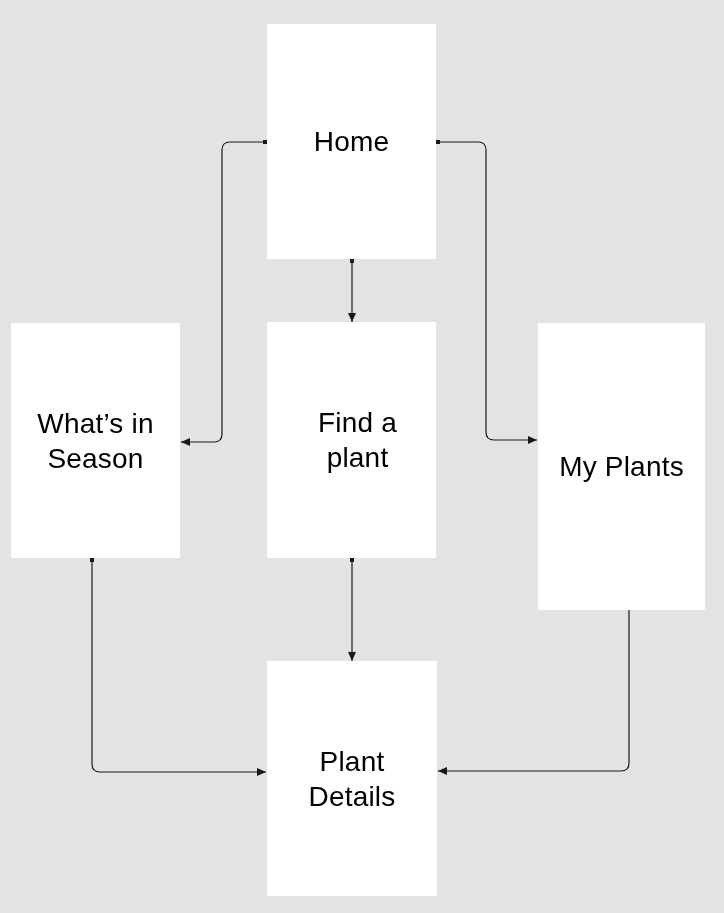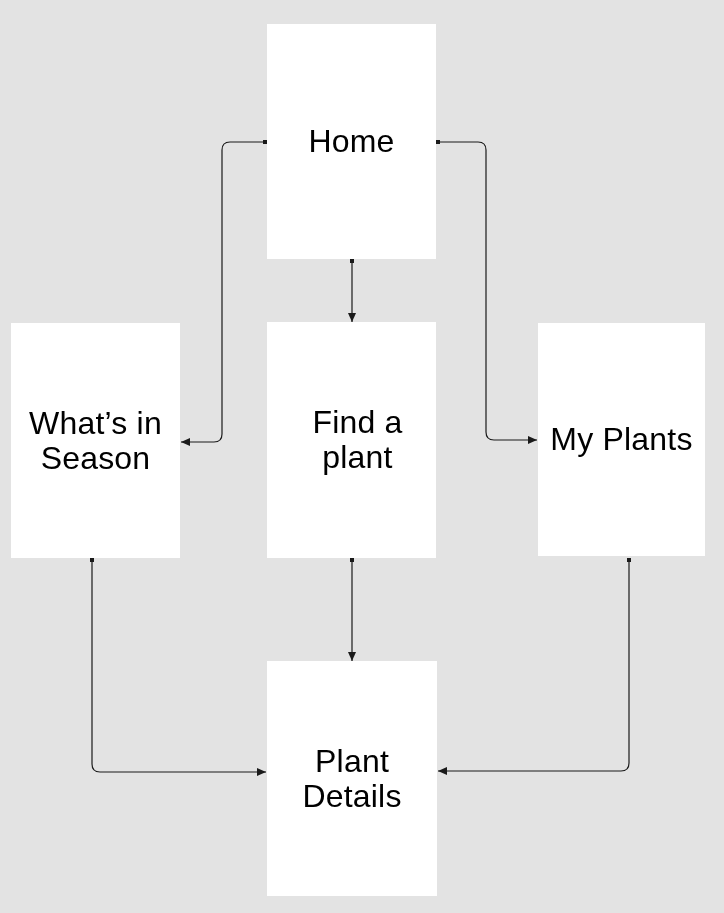--- a/index.html
+++ b/index.html
@@ -35,30 +35,30 @@
   .node {
     position: absolute;
     background: var(--node-fill, #ffffff);
     display: flex;
     align-items: center;
     justify-content: center;
     box-sizing: border-box;
   }
   .node .label {
     color: var(--text, #000000);
-    font-size: 32px;
+    font-size: 28px;
     line-height: 35px;
     text-align: center;
     white-space: pre-line;
     letter-spacing: 0.2px;
   }
   .node-home    { left: 267px; top: 24px;  width: 169px; height: 235px; }
   .node-season  { left: 11px;  top: 323px; width: 169px; height: 235px; }
   .node-find    { left: 267px; top: 322px; width: 169px; height: 236px; padding-left: 12px; }
-  .node-my      { left: 538px; top: 323px; width: 167px; height: 233px; }
+  .node-my      { left: 538px; top: 323px; width: 167px; height: 287px; }
   .node-details { left: 267px; top: 661px; width: 170px; height: 235px; }
 </style>
 </head>
 <body>
 
 <div class="canvas">
 
   <svg class="edges-svg" viewBox="0 0 724 913" xmlns="http://www.w3.org/2000/svg">
     <defs>
       <marker id="arrowhead" markerUnits="userSpaceOnUse" viewBox="0 0 9 8" markerWidth="9" markerHeight="8" refX="9" refY="4" orient="auto">

